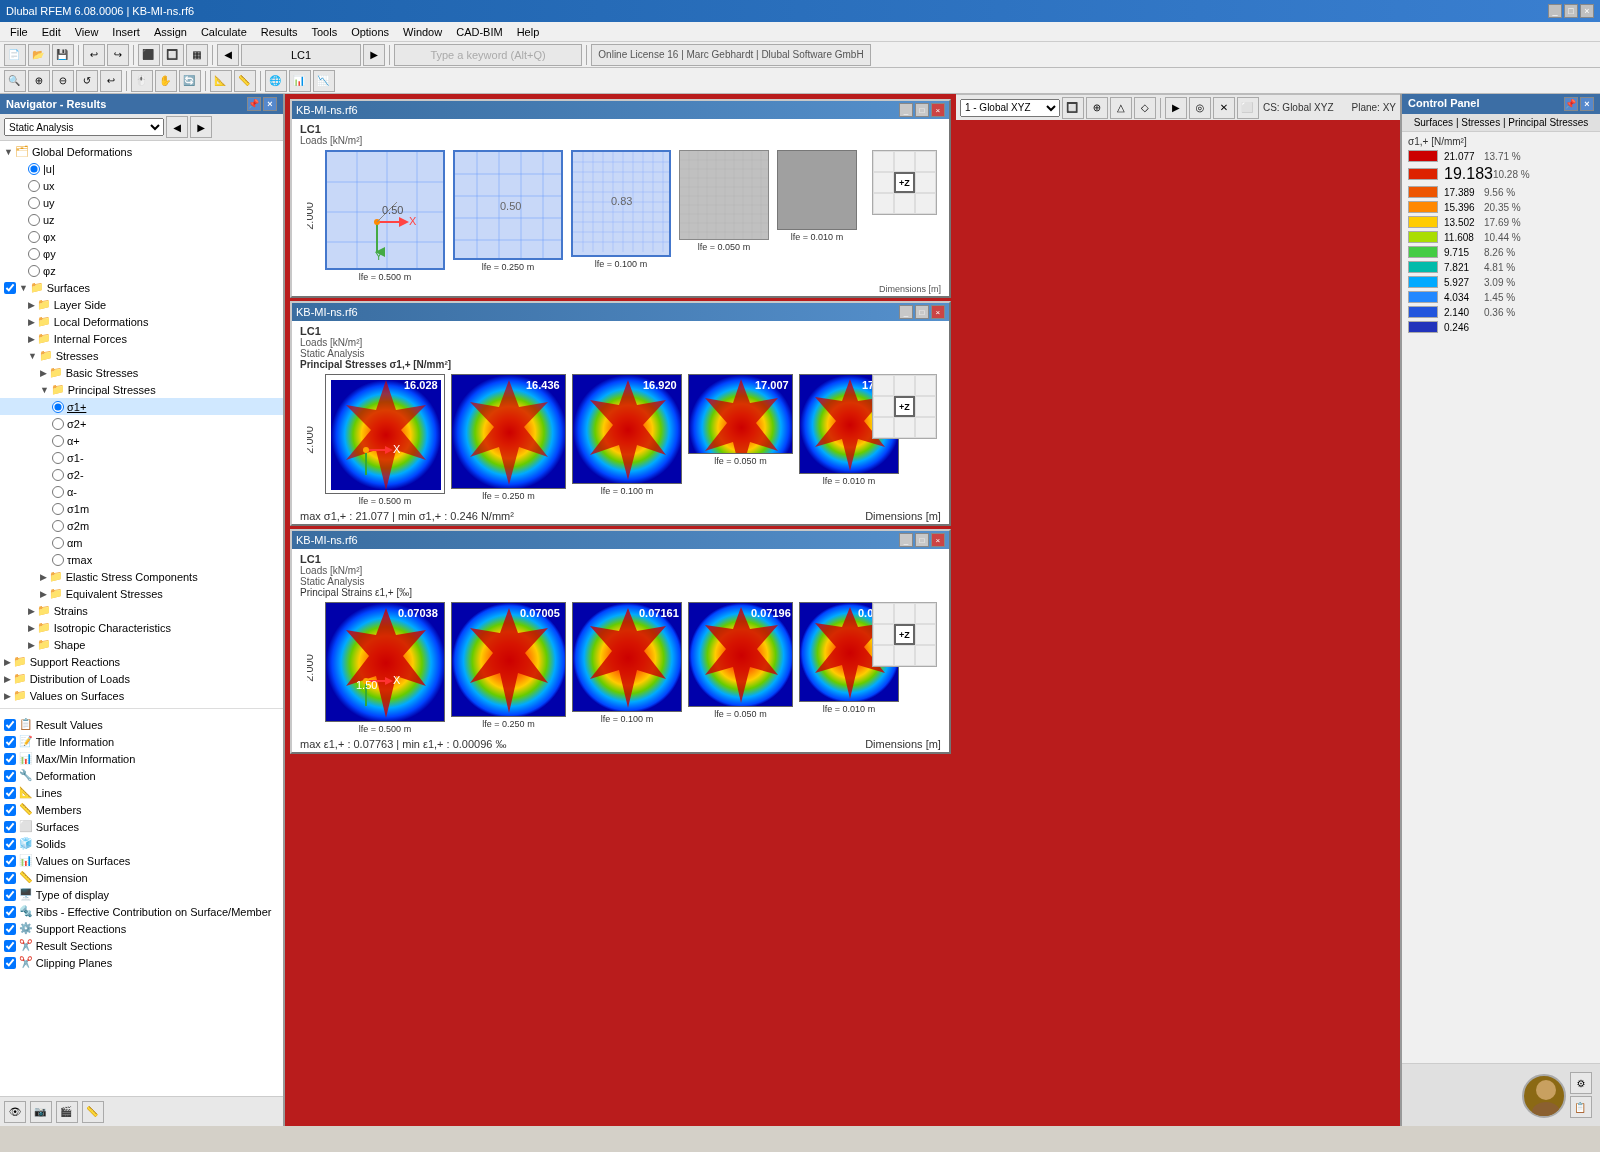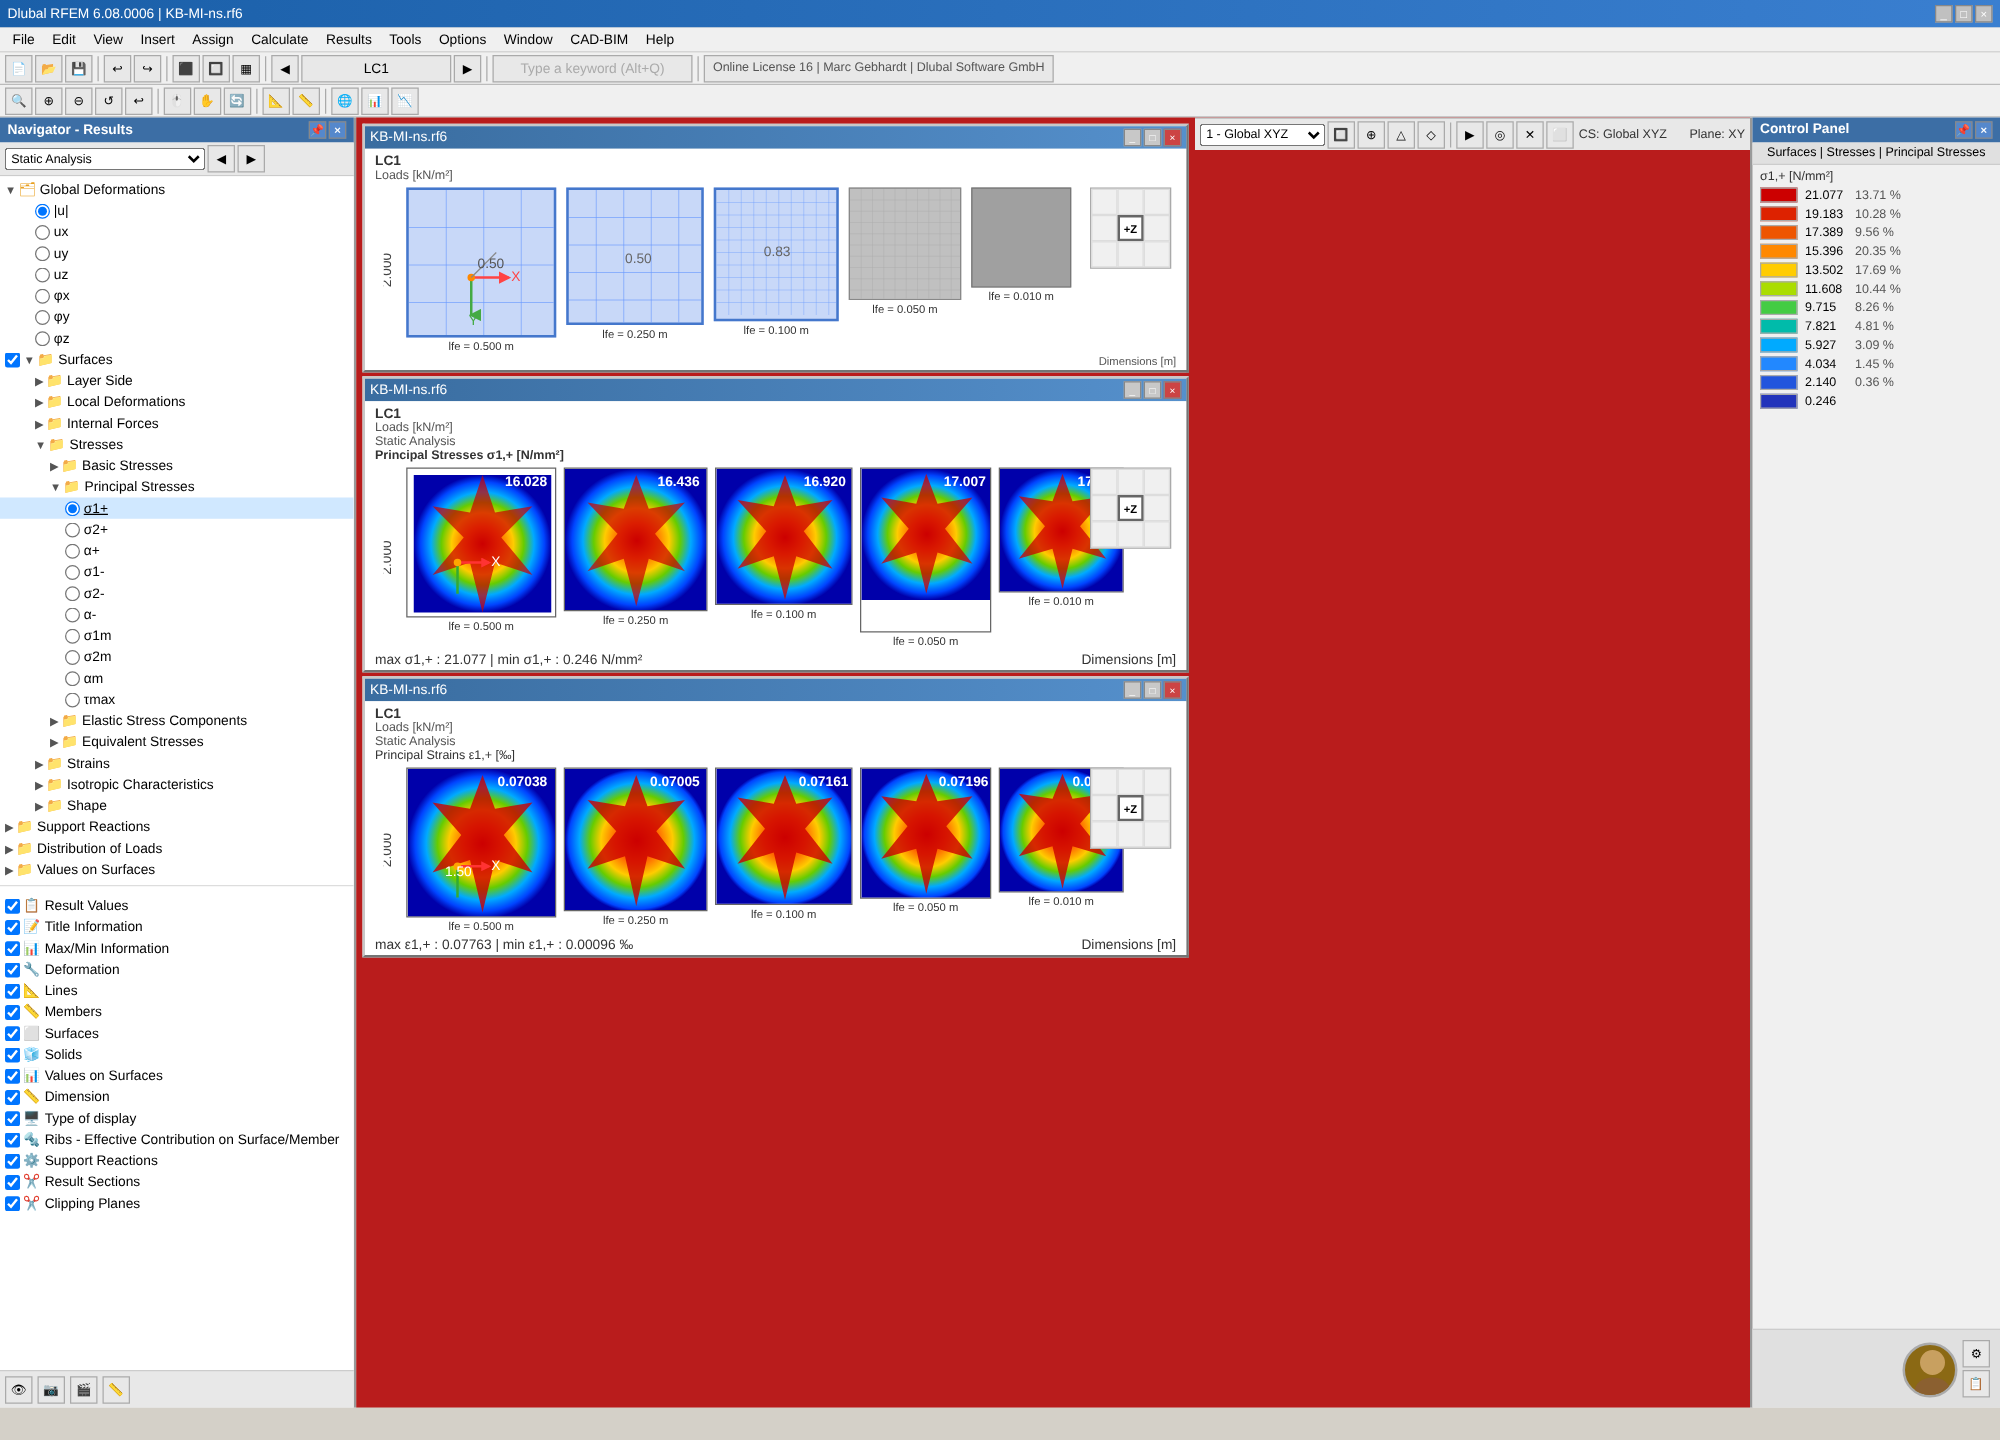--- a/index.html
+++ b/index.html
@@ -291,21 +291,21 @@
   <div class="tb-btn">⬛</div>
   <div class="tb-btn">🔲</div>
   <div class="tb-btn">▦</div>
   <div class="tb-sep"></div>
   <div class="tb-btn">◀</div>
   <div class="tb-btn" style="width:120px; text-align:left; padding:0 4px;">
     <span>LC1</span>
   </div>
   <div class="tb-btn">▶</div>
   <div class="tb-sep"></div>
-  <div class="tb-btn" style="width:160px; text-align:left; color:#aaa; padding:0 4px;">
+  <div class="tb-btn" style="width:188px; text-align:left; color:#aaa; padding:0 4px;">
     <span>Type a keyword (Alt+Q)</span>
   </div>
   <div class="tb-sep"></div>
   <div class="tb-btn" style="width:280px; font-size:10px; color:#555;">Online License 16 | Marc Gebhardt | Dlubal Software GmbH</div>
 </div>
 
 <div class="toolbar2">
   <div class="tb-btn">🔍</div>
   <div class="tb-btn">⊕</div>
   <div class="tb-btn">⊖</div>
@@ -846,21 +846,21 @@
                     </defs>
                     <rect width="110" height="110" fill="url(#hm3)"></rect>
                     <polygon points="55,5 46,30 17,25 40,50 17,80 46,70 55,105 64,70 93,80 70,50 93,25 64,30" fill="#cc0000" opacity="0.75"></polygon>
                     <text x="70" y="14" font-size="9" fill="white" font-weight="bold">16.920</text>
                   </svg>
                 </div>
                 <div class="surf-label">lfe = 0.100 m</div>
               </div>
 
               <div class="surf-container">
-                <div class="surf-img" style="width:105px;height:132px;position:relative;overflow:hidden;text-decoration:underline;">
+                <div class="surf-img" style="width:105px;height:80px;position:relative;overflow:hidden;text-decoration:underline;">
                   <svg width="105" height="105" style="position:absolute;">
                     <defs>
                       <radialGradient id="hm4" cx="50%" cy="50%" r="50%">
                         <stop offset="0%" stop-color="#cc0000"></stop>
                         <stop offset="25%" stop-color="#ff6600"></stop>
                         <stop offset="45%" stop-color="#ffcc00"></stop>
                         <stop offset="60%" stop-color="#66cc00"></stop>
                         <stop offset="75%" stop-color="#00aaff"></stop>
                         <stop offset="90%" stop-color="#0044ff"></stop>
                         <stop offset="100%" stop-color="#0000aa"></stop>
@@ -1125,21 +1125,21 @@
       <div class="legend-title">σ1,+ [N/mm²]</div>
 
       <div style="display:flex;flex-direction:column;gap:1px;">
         <div class="legend-row">
           <div class="legend-color" style="background:#cc0000;"></div>
           <span style="min-width:40px;font-size:10px;">21.077</span>
           <span class="legend-pct">13.71 %</span>
         </div>
         <div class="legend-row">
           <div class="legend-color" style="background:#dd2200;"></div>
-          <span style="min-width:40px;font-size:10px;">19.183</span>
+          <span style="min-width:40px;font-size:16px;text-align:right;">19.183</span>
           <span class="legend-pct">10.28 %</span>
         </div>
         <div class="legend-row">
           <div class="legend-color" style="background:#ee5500;"></div>
           <span style="min-width:40px;font-size:10px;">17.389</span>
           <span class="legend-pct">9.56 %</span>
         </div>
         <div class="legend-row">
           <div class="legend-color" style="background:#ff8800;"></div>
           <span style="min-width:40px;font-size:10px;">15.396</span>

